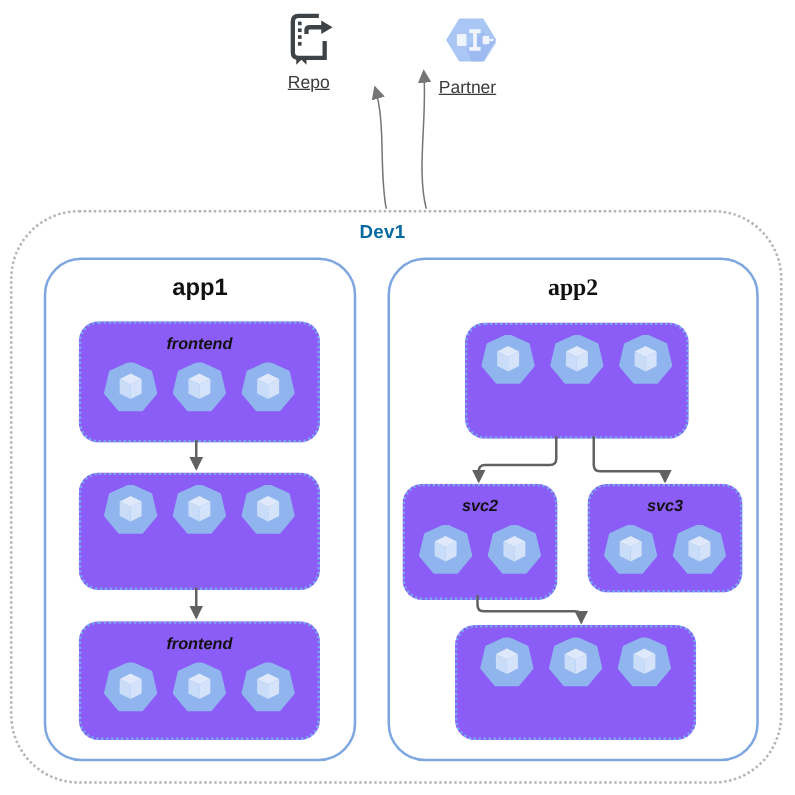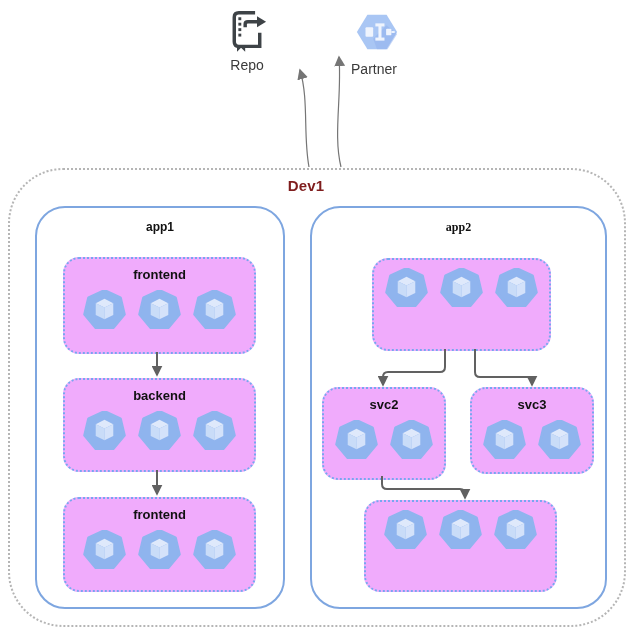--- a/index.html
+++ b/index.html
@@ -2,45 +2,45 @@
 <html><head>
 <meta charset="utf-8">
 <style>
   html,body{margin:0;padding:0;background:#ffffff;}
   #canvas{
     position:relative;width:636px;height:636px;background:#ffffff;overflow:hidden;
     font-family:"Liberation Sans", sans-serif;color:#1a1a1a;
   }
   
   .ext-icon{position:absolute;}
-  .ext-label{position:absolute;font-size:14px;color:#3a3a3a;text-align:center;}
+  .ext-label{position:absolute;font-size:14px;color:#3a3a3a;text-align:center;text-decoration:underline;}
   #repo-icon{left:227px;top:8px;width:40px;height:44px;}
   #repo-label{left:217px;top:57px;width:60px;}
   #partner-icon{left:354px;top:8px;width:46px;height:48px;}
   #partner-label{left:340px;top:61px;width:68px;}
   
   .env{
     position:absolute;left:8px;top:168px;width:614px;height:455px;
     border:2px dotted #b5b5b5;border-radius:55px;background:#ffffff;
   }
   .env-label{
     position:absolute;left:246px;top:177px;width:120px;text-align:center;
-    font-weight:bold;font-size:15px;color:#7f1d1d;letter-spacing:.2px;
+    font-weight:bold;font-size:15px;color:#0369a1;letter-spacing:.2px;
   }
   
   .app{
     position:absolute;top:206px;height:399px;
     border:2px solid #7EA6E0;border-radius:30px;background:#ffffff;
   }
   #app1{left:35px;width:246px;}
   #app2{left:310px;width:293px;font-family:Liberation Serif, serif;}
-  .app-label{display:block;text-align:center;margin-top:12px;font-weight:bold;font-size:12px;color:#111;}
+  .app-label{display:block;text-align:center;margin-top:12px;font-weight:bold;font-size:19px;color:#111;}
   
   .service{
-    position:absolute;border:2px dotted #77A7F0;border-radius:16px;background:#f0abfc;
+    position:absolute;border:2px dotted #77A7F0;border-radius:16px;background:#8b5cf6;font-style:italic;
   }
   .service-label{display:block;text-align:center;margin-top:8px;font-weight:bold;font-size:13px;color:#111;}
   .pods{display:flex;justify-content:center;align-items:center;gap:12px;margin-top:8px;}
   .pod{width:43px;height:40px;display:inline-block;}
   .pod svg{display:block;width:43px;height:40px;}
   #svc-frontend{left:63px;top:257px;width:189px;height:93px;}
   #svc-backend {left:63px;top:378px;width:189px;height:90px;}
   #svc-database{left:63px;top:497px;width:189px;height:91px;}
   #svc-sv1 {left:372px;top:258px;width:175px;height:89px;}
   #svc-svc2{left:322px;top:387px;width:120px;height:89px;}
@@ -109,21 +109,20 @@
     <svg viewBox="0 0 44 41" xmlns="http://www.w3.org/2000/svg">
       <polygon points="22,0.5 38.3,8 42.3,25 31,38.5 13,38.5 1.7,25 5.7,8" fill="#8FB4EE" stroke="#8FB4EE" stroke-width="3" stroke-linejoin="round"></polygon>
       <polygon points="22,9 31,13.5 22,18 13,13.5" fill="#DFE9FB"></polygon>
       <polygon points="13,13.5 22,18 22,30 13,25.5" fill="#C9DCF8"></polygon>
       <polygon points="31,13.5 22,18 22,30 31,25.5" fill="#D4E2FA"></polygon>
     </svg>
   </span>
 </div>
   </div>
   <div class="service" id="svc-backend">
-    <span class="service-label">backend</span>
     <div class="pods">
   <span class="pod">
     <svg viewBox="0 0 44 41" xmlns="http://www.w3.org/2000/svg">
       <polygon points="22,0.5 38.3,8 42.3,25 31,38.5 13,38.5 1.7,25 5.7,8" fill="#8FB4EE" stroke="#8FB4EE" stroke-width="3" stroke-linejoin="round"></polygon>
       <polygon points="22,9 31,13.5 22,18 13,13.5" fill="#DFE9FB"></polygon>
       <polygon points="13,13.5 22,18 22,30 13,25.5" fill="#C9DCF8"></polygon>
       <polygon points="31,13.5 22,18 22,30 31,25.5" fill="#D4E2FA"></polygon>
     </svg>
   </span>
 

